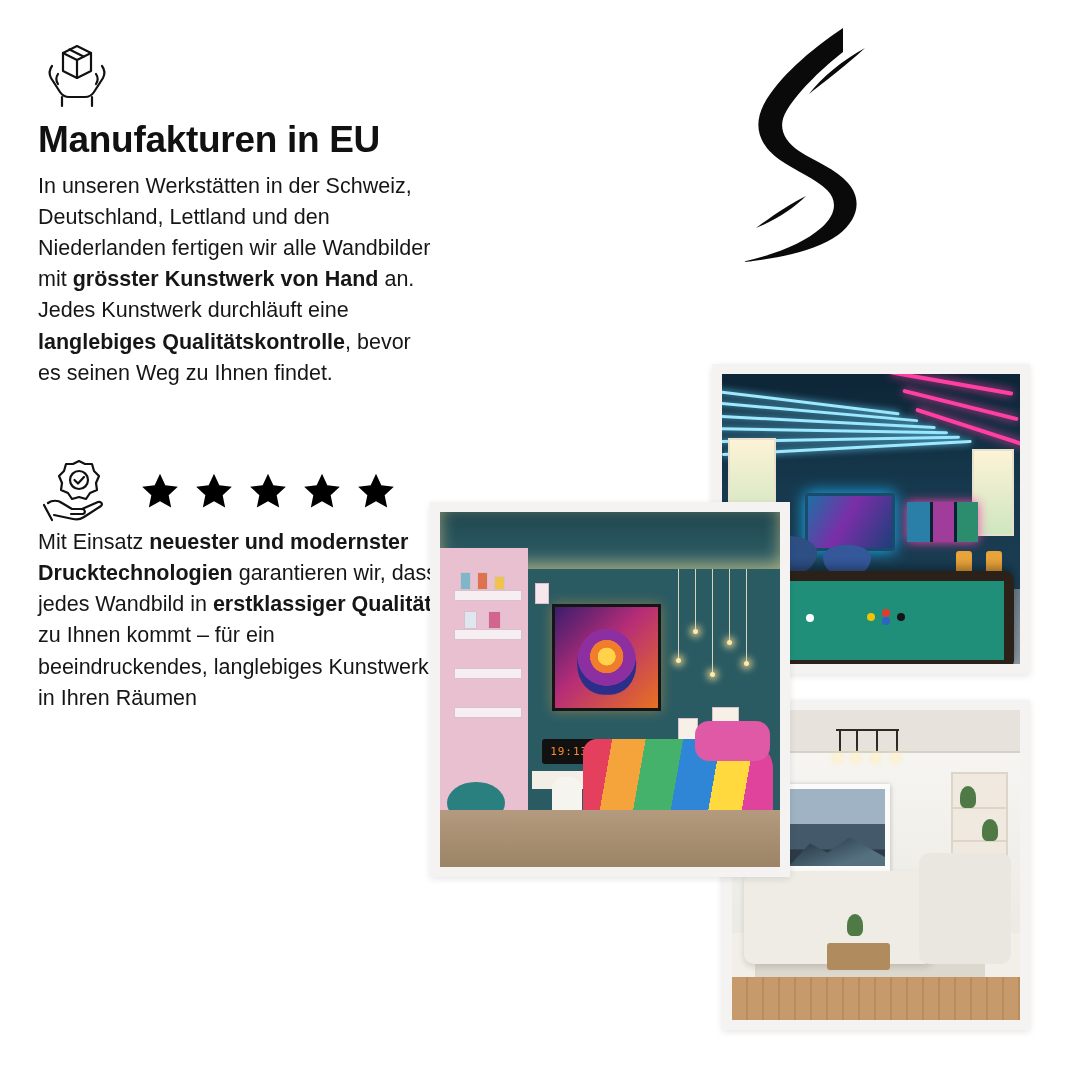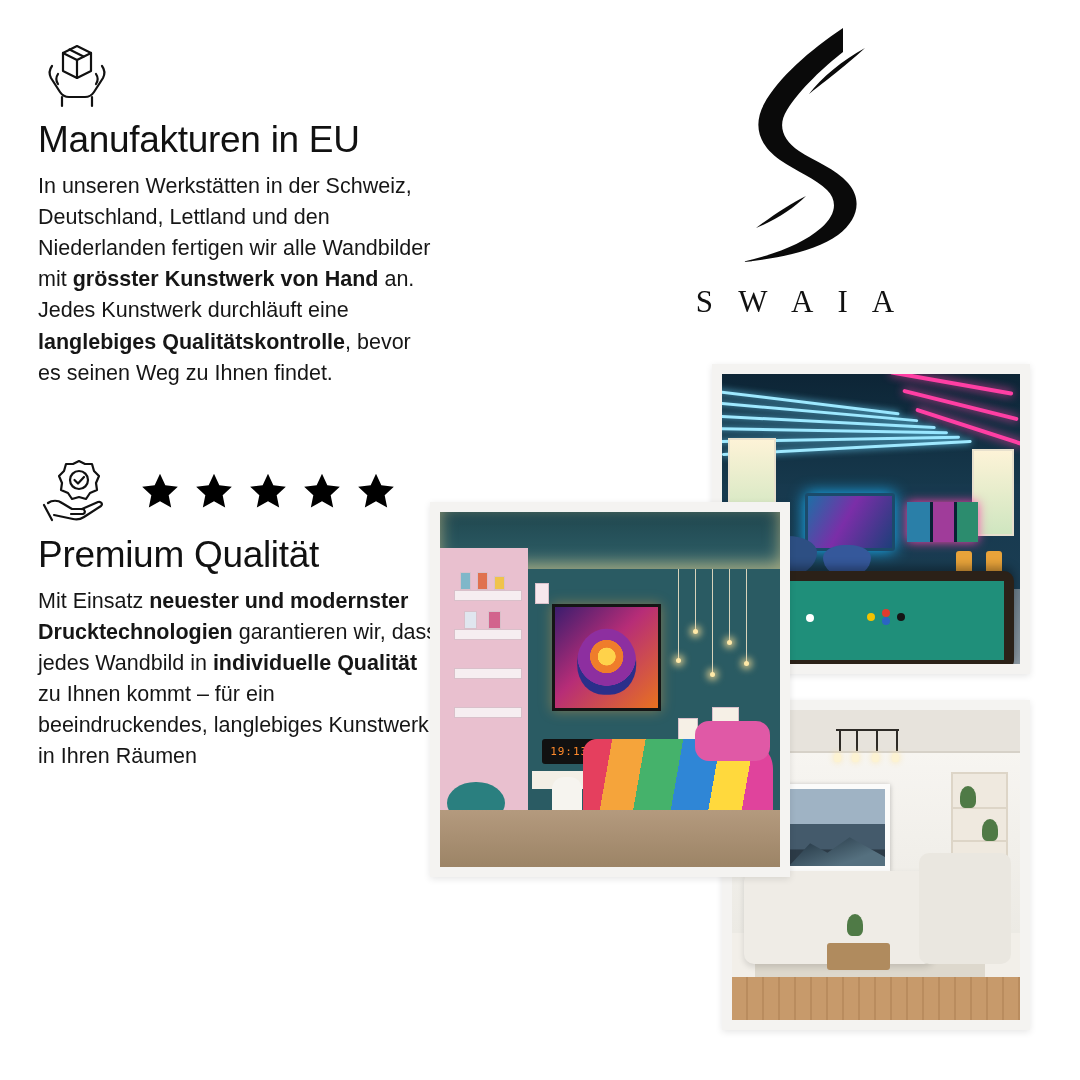--- a/index.html
+++ b/index.html
@@ -25,21 +25,21 @@
   .icon-row { display: flex; align-items: center; gap: 18px; height: 72px; }
   .icon-box { width: 78px; height: 72px; flex: 0 0 auto; }
   .icon-box svg { display: block; }
 
   .stars { display: flex; gap: 14px; align-items: center; margin-left: 6px; }
   .star { width: 40px; height: 40px; color: #000; }
   .star svg { display: block; }
 
   .feature-title {
     font-size: 37px;
-    font-weight: normal;
+    font-weight: bold;
     letter-spacing: -0.3px;
     line-height: 1.1;
     margin-top: 8px;
     margin-bottom: 10px;
     color: #111;
   }
   .feature-body {
     font-size: 21.5px;
     line-height: 1.45;
     color: #161616;
@@ -281,34 +281,32 @@
                 <path d="M12 1.6l3.2 6.9 7.5.9-5.5 5.1 1.5 7.4L12 18.1 5.3 21.9l1.5-7.4L1.3 9.4l7.5-.9z"></path>
               </svg>
             </span>
           <span class="star">
               <svg viewBox="0 0 24 24" width="40" height="40" fill="#000">
                 <path d="M12 1.6l3.2 6.9 7.5.9-5.5 5.1 1.5 7.4L12 18.1 5.3 21.9l1.5-7.4L1.3 9.4l7.5-.9z"></path>
               </svg>
             </span>
         </div>
       </div>
-      <div class="feature-title">Premium Qualität</div>
-      <div class="feature-body"><span>Mit Einsatz </span><b>neuester und modernster Drucktechnologien</b><span> garantieren wir, dass jedes Wandbild in </span><b>individuelle Qualität</b><span> zu Ihnen kommt – für ein beeindruckendes, langlebiges Kunstwerk in Ihren Räumen</span></div>
+      <div class="feature-body"><span>Mit Einsatz </span><b>neuester und modernster Drucktechnologien</b><span> garantieren wir, dass jedes Wandbild in </span><b>erstklassiger Qualität</b><span> zu Ihnen kommt – für ein beeindruckendes, langlebiges Kunstwerk in Ihren Räumen</span></div>
     </div>
   </div>
 
   <div class="logo-wrap">
     <div class="logo-mark">
       <svg viewBox="0 0 270 260" width="270" height="260">
         <path fill="#0a0a0a" d="M183 8 C150 30 118 58 104 84 c-12 23 -4 42 16 56 c16 11 36 19 47 30 c11 11 9 25 -6 38 c-18 16 -48 27 -79 34 c34 -3 74 -11 96 -27 c21 -16 24 -36 10 -52 c-12 -14 -34 -22 -49 -32 c-16 -11 -22 -25 -12 -41 c13 -21 38 -44 56 -58 z"></path>
         <path fill="#0a0a0a" d="M205 28 c-22 12 -44 30 -56 46 c10 -8 34 -26 56 -46 z"></path>
         <path fill="#0a0a0a" d="M96 208 c16 -12 34 -24 50 -32 c-12 12 -30 24 -50 32 z"></path>
       </svg>
     </div>
-    <div class="logo-text">S W A I A</div>
   </div>
 
   <div class="photo" id="photo-gaming">
     <div class="inner">
       <div class="gaming">
         <div class="g-ceiling">
           <div class="g-beam" style="left:-10%; top:12%; width:70%; transform:rotate(7deg);"></div>
           <div class="g-beam" style="left:-8%; top:24%; width:74%; transform:rotate(5deg);"></div>
           <div class="g-beam" style="left:-6%; top:36%; width:78%; transform:rotate(3deg);"></div>
           <div class="g-beam" style="left:-4%; top:48%; width:80%; transform:rotate(1deg);"></div>

